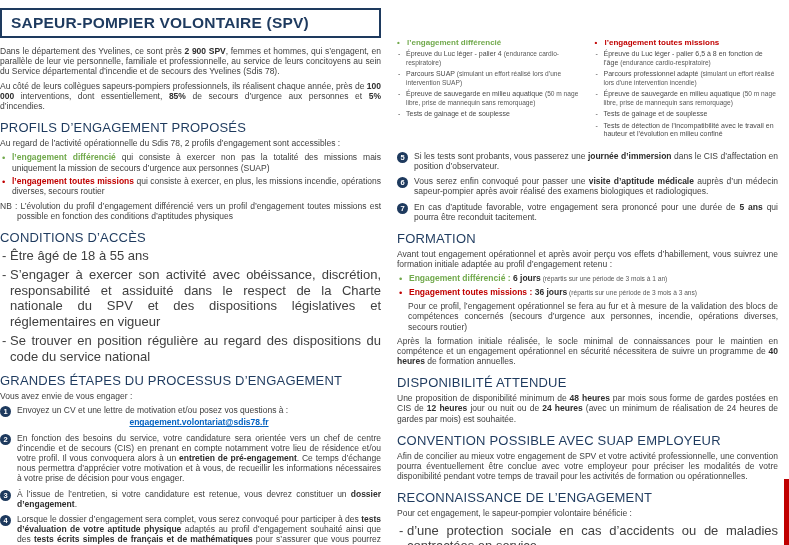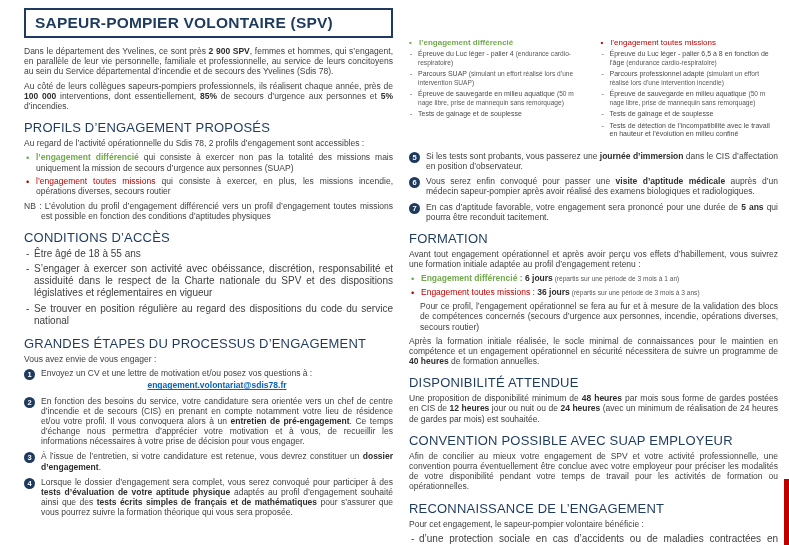--- a/index.html
+++ b/index.html
@@ -4,40 +4,40 @@
 <style>
   html, body { margin: 0; padding: 0; }
   body {
     width: 789px; height: 545px;
     background: #ffffff;
     font-family: "Liberation Sans", sans-serif;
     color: #404040;
     position: relative;
     overflow: hidden;
   }
-  .page { display: flex; gap: 16px; padding: 8px 11px 6px 24px; height: 100%; box-sizing: border-box; justify-content: flex-end; }
+  .page { display: flex; gap: 16px; padding: 8px 11px 6px 0; height: 100%; box-sizing: border-box; justify-content: flex-end; }
   .col { flex: 1; min-width: 0; }
 
   .title-box { border: 2.5px solid #1e3a5e; padding: 4px 9px; margin-bottom: 8px; }
   .title-box h1 { margin: 0; font-size: 15.5px; font-weight: 700; color: #1e3a5e; letter-spacing: .2px; }
 
   h2 { font-size: 13px; font-weight: 400; color: #1e3a5e; margin: 9px 0 3px 0; letter-spacing: .2px; }
 
   p.body { font-size: 8.5px; line-height: 1.2; text-align: justify; margin: 0 0 4px 0; }
   .nb { padding-left: 17px; text-indent: -17px; }
   .indent { padding-left: 11px; }
 
   .b  { font-weight: 700; color: #2e2e2e; }
   .gb { font-weight: 700; color: #71a94c; }
-  .rb { font-weight: 400; color: #c00000; }
+  .rb { font-weight: 700; color: #c00000; }
   .sm { font-size: 6.6px; color: #595959; }
 
   ul { list-style: none; margin: 0 0 4px 0; padding: 0; }
   ul.dashlist li { position: relative; padding-left: 10px; margin-bottom: 3.5px;
-                   font-size: 10px; line-height: 1.2; text-align: justify; }
+                   font-size: 13px; line-height: 1.2; text-align: justify; }
   ul.dashlist li::before { content: "-"; position: absolute; left: 2px; }
 
   ul.dotlist li { position: relative; padding-left: 12px; margin-bottom: 3.5px;
                   font-size: 8.5px; line-height: 1.2; text-align: justify; }
   ul.dotlist li::before { content: "\2022"; position: absolute; left: 2px; font-size: 9.5px; }
   li.dot-green::before { color: #71a94c; }
   li.dot-red::before   { color: #c00000; }
 
   .steps { margin-top: 2px; }
   .step { display: flex; gap: 6px; margin-bottom: 5px; }

